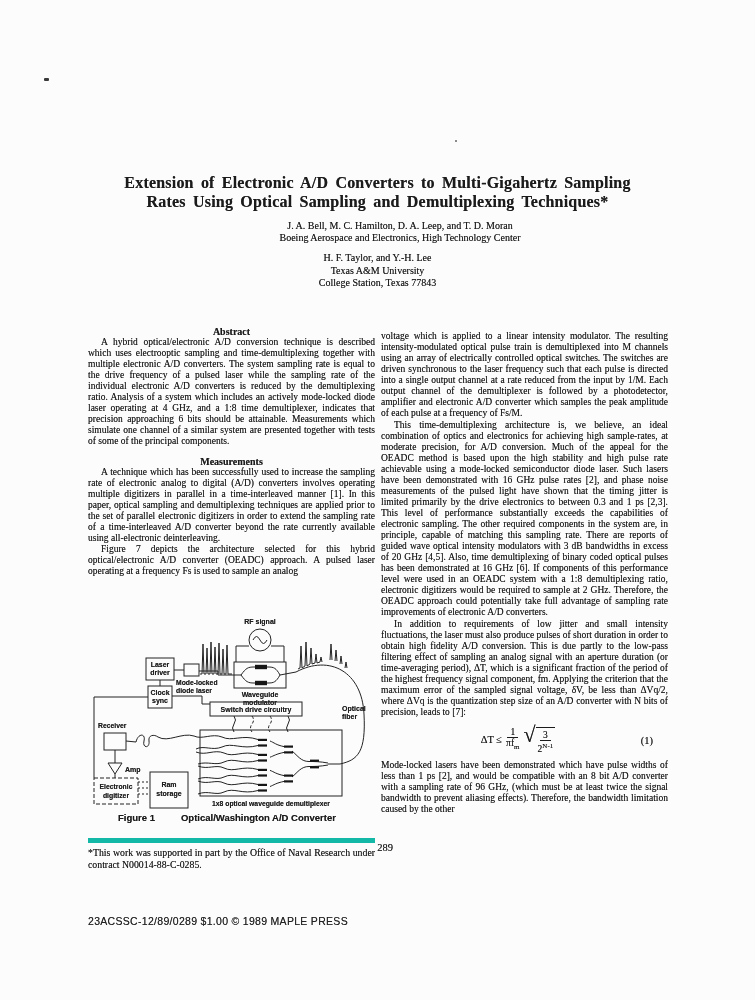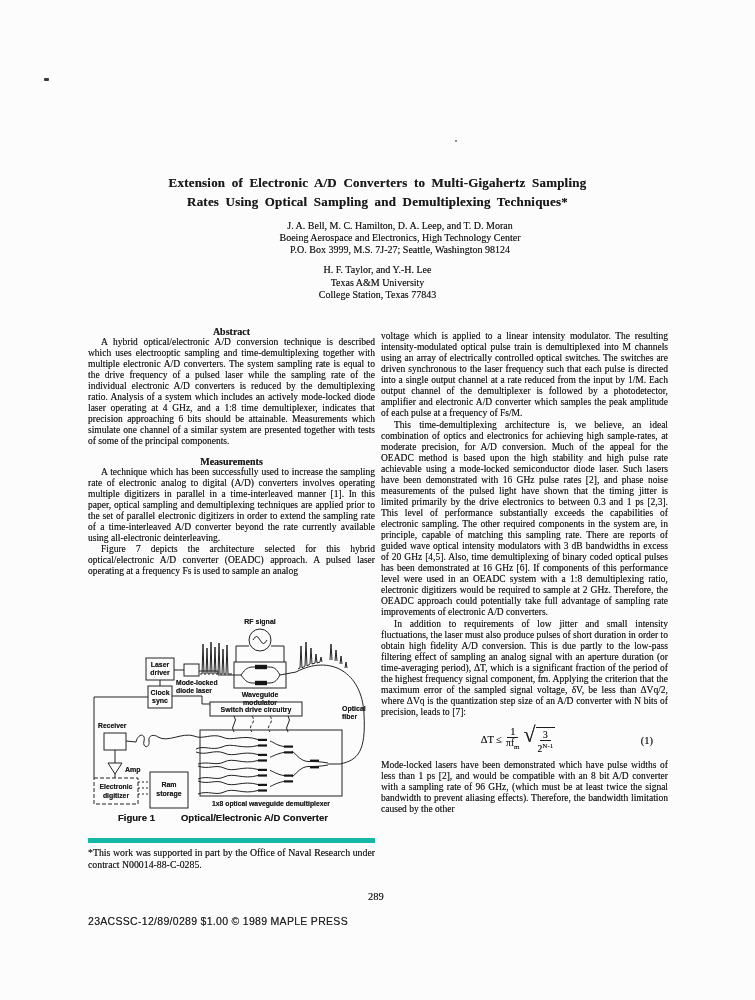--- a/index.html
+++ b/index.html
@@ -2,21 +2,21 @@
 <html><head>
 <meta charset="utf-8">
 <style>
   html,body{margin:0;padding:0;background:#e8e8e8;}
   .scan{
     position:relative; width:755px; height:1000px; background:#fcfcfc;
     font-family:"Liberation Serif", serif; color:#1b1b1b; overflow:hidden;
     text-shadow:0 0 .35px rgba(10,10,10,.6);
   }
   .title-block{position:absolute; top:173px; left:0; width:755px; text-align:center;}
-  .t1{font-size:13px; font-weight:bold; word-spacing:3px; letter-spacing:.2px; line-height:19px;font-family:Liberation Serif, serif;}
+  .t1{font-size:16px; font-weight:bold; word-spacing:3px; letter-spacing:.2px; line-height:19px;font-family:Liberation Serif, serif;}
   .authors{margin-top:9px; font-size:10px; line-height:12px;padding-left:45px;}
   .authors2{margin-top:8px; font-size:10px; line-height:12.5px;}
   .col{position:absolute; width:287px; font-size:9.5px; line-height:11px; text-align:justify;}
   .col p{margin:0;}
   .ind{text-indent:13px;}
   .chead{text-align:center; font-weight:bold; font-size:10px; margin:0 0 3px 0;}
   .chead.intro{margin-top:9px;}
   #leftcol{left:88px; top:326px;}
   #rightcol{left:381px; top:331px;}
   #rightcol p{margin-bottom:1px;}
@@ -34,42 +34,41 @@
   
   .eq{position:relative; display:flex; align-items:center; justify-content:center; gap:4px;
       margin:7px 13px 6px 0; font-size:10.5px; text-align:left;}
   .frac{display:inline-flex; flex-direction:column; align-items:center; font-size:9.5px; line-height:10px;}
   .frac .num{padding:0 3px; border-bottom:1px solid #1b1b1b;}
   .sqrt{display:inline-flex; align-items:flex-start;}
   .sqrt .sign{font-size:22px; line-height:20px; font-weight:normal;}
   .sqrt .body{border-top:1px solid #1b1b1b; padding:1px 2px 0 2px; margin-top:2px;}
   .eqno{position:absolute; right:2px; top:50%; transform:translateY(-50%);}
   sub,sup{font-size:7px;}
-  .pageno{position:absolute; left:368px; top:891px; width:34px; text-align:left; font-size:10.5px;}
+  .pageno{position:absolute; left:368px; top:842px; width:34px; text-align:center; font-size:10.5px;}
   .footer{position:absolute; left:88px; top:915px; font-family:"Liberation Sans", sans-serif;
     font-size:10.5px; letter-spacing:.3px; color:#242424;}
   .speck{position:absolute; background:#3a3a3a; border-radius:1px;}
   svg line, svg path, svg polyline, svg rect.box{stroke:#232323; fill:none; stroke-width:1;}
   svg rect.bar{fill:#151515; stroke:none;}
 </style>
 </head>
 <body>
 
 <div class="scan">
 
   <div class="speck" style="left:44px;top:78px;width:5px;height:3px;"></div>
   <div class="speck" style="left:455px;top:140px;width:2px;height:2px;background:#666;"></div>
 
   <div class="title-block">
     <div class="t1">Extension of Electronic A/D Converters to Multi-Gigahertz Sampling</div>
     <div class="t1">Rates Using Optical Sampling and Demultiplexing Techniques*</div>
     <div class="authors">
       <div>J. A. Bell, M. C. Hamilton, D. A. Leep, and T. D. Moran</div>
       <div>Boeing Aerospace and Electronics, High Technology Center</div>
-      <div>P.O. Box 3999, M.S. 7J-27; Seattle, Washington  98124</div>
     </div>
     <div class="authors2">
       <div>H. F. Taylor, and Y.-H. Lee</div>
       <div>Texas A&amp;M University</div>
       <div>College Station, Texas  77843</div>
     </div>
   </div>
 
   <div class="col" id="leftcol">
     <p class="chead">Abstract</p>
@@ -163,21 +162,21 @@
       <rect class="box" x="66" y="158" width="38" height="36"></rect>
       <text class="figtext" x="85" y="173" text-anchor="middle">Ram</text>
       <text class="figtext" x="85" y="182" text-anchor="middle">storage</text>
       <path d="M54,168 L66,168 M54,174 L66,174 M54,180 L66,180" stroke-dasharray="2,2"></path>
       <polyline points="64,83 10,83 10,164"></polyline>
     </svg>
   </div>
 
   <div class="caption">
     <span class="cl">Figure 1</span>
-    <span class="ct">Optical/Electronic A/D Converter</span>
+    <span class="ct">Optical/Washington A/D Converter</span>
   </div>
 
   <div class="footnote">*This work was supported in part by the Office of Naval Research under contract N00014-88-C-0285.</div>
 
   <div class="col" id="rightcol">
     <p>voltage which is applied to a linear intensity modulator.  The resulting intensity-modulated optical pulse train is demultiplexed into M channels using an array of electrically controlled optical switches.  The switches are driven synchronous to the laser frequency such that each pulse is directed into a single output channel at a rate reduced from the input by 1/M.  Each output channel of the demultiplexer is followed by a photodetector, amplifier and electronic A/D converter which samples the peak amplitude of each pulse at a frequency of Fs/M.</p>
     <p class="ind">This time-demultiplexing architecture is, we believe, an ideal combination of optics and electronics for achieving high sample-rates, at moderate precision, for A/D conversion.  Much of the appeal for the OEADC method is based upon the high stability and high pulse rate achievable using a mode-locked semiconductor diode laser.  Such lasers have been demonstrated with 16 GHz pulse rates [2], and phase noise measurements of the pulsed light have shown that the timing jitter is limited primarily by the drive electronics to between 0.3 and 1 ps [2,3]. This level of performance substantially exceeds the capabilities of electronic sampling.  The other required components in the system are, in principle, capable of matching this sampling rate. There are reports of guided wave optical intensity modulators with 3 dB bandwidths in excess of 20 GHz [4,5].  Also, time demultiplexing of binary coded optical pulses has been demonstrated at 16 GHz [6].  If components of this performance level were used in an OEADC system with a 1:8 demultiplexing ratio, electronic digitizers would be required to sample at 2 GHz. Therefore, the OEADC approach could potentially take full advantage of sampling rate improvements of electronic A/D converters.</p>
     <p class="ind">In addition to requirements of low jitter and small intensity fluctuations, the laser must also produce pulses of short duration in order to obtain high fidelity A/D conversion.  This is due partly to the low-pass filtering effect of sampling an analog signal with an aperture duration (or time-averaging period), ΔT, which is a significant fraction of the period of the highest frequency signal component, fm.  Applying the criterion that the maximum error of the sampled signal voltage, δV, be less than ΔVq/2, where ΔVq is the quantization step size of an A/D converter with N bits of precision, leads to [7]:</p>
     <div class="eq">
       <span>ΔT ≤</span>

